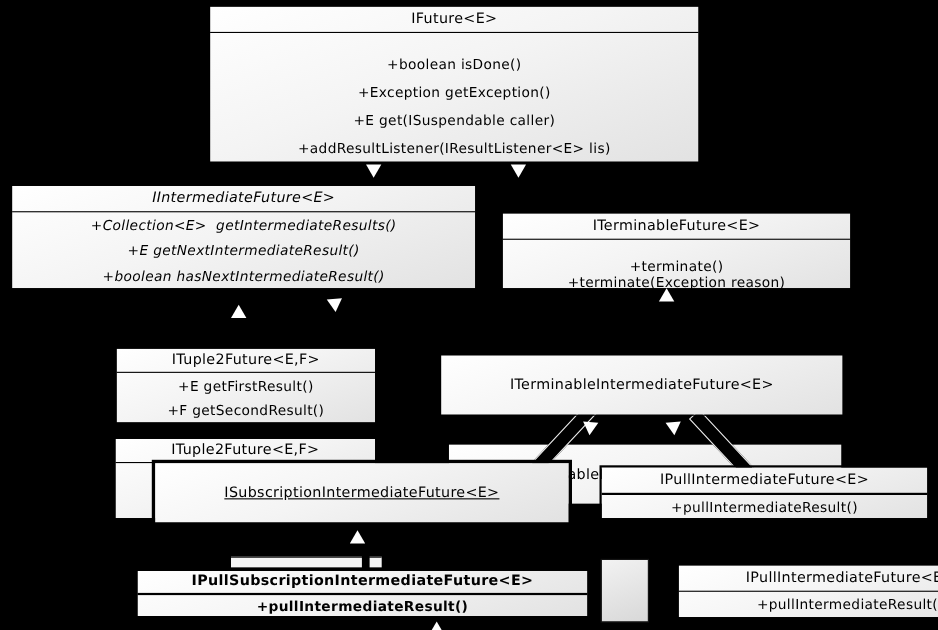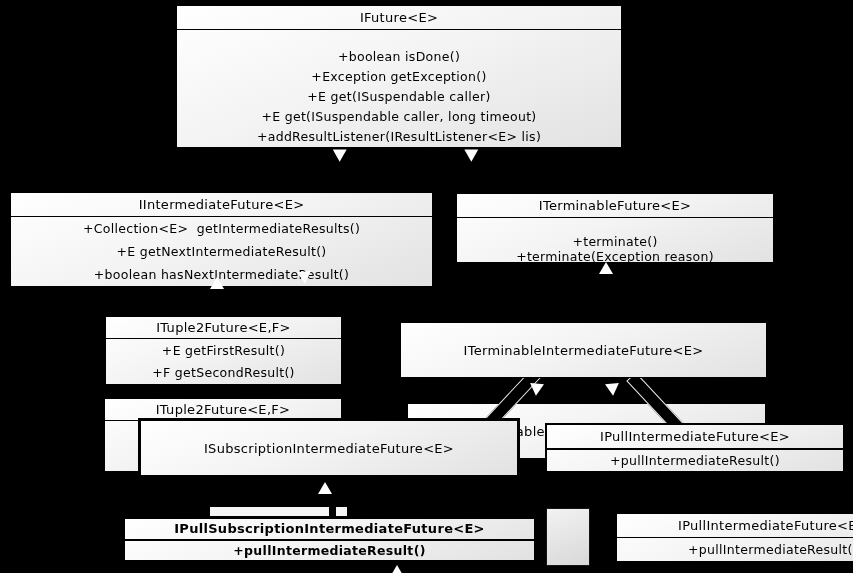--- a/index.html
+++ b/index.html
@@ -53,32 +53,31 @@
     <div class="title">ITerminableIntermediateFuture&lt;E&gt;</div>
   </div>
 
   <div class="shaft" style="left:458px;top:398px;width:98px;height:13px;transform:rotate(-47deg);"></div>
   <div class="shaft" style="left:618px;top:400px;width:82px;height:13px;transform:rotate(47deg);"></div>
 
   <div class="sliver" style="left:210px;top:506px;width:137px;height:10px;"></div>
   <div class="notch" style="left:329px;top:504px;width:7px;height:13px;"></div>
   <div class="grabox" style="left:546px;top:508px;width:44px;height:58px;"></div>
 
-  <div class="ubox" style="left:176px;top:5px;width:446px;height:143px;gap:16px;">
+  <div class="ubox" style="left:190px;top:5px;width:446px;height:143px;gap:16px;">
     <div class="title">IFuture&lt;E&gt;</div>
     <div class="body">
       <div class="m">+boolean isDone()</div>
       <div class="m">+Exception getException()</div>
       <div class="m">+E get(ISuspendable caller)</div>
-      <div class="m">+E get(ISuspendable caller, long timeout)</div>
       <div class="m">+addResultListener(IResultListener&lt;E&gt; lis)</div>
     </div>
   </div>
 
-  <div class="ubox" style="left:10px;top:192px;width:423px;height:95px;">
+  <div class="ubox" style="left:10px;top:168px;width:423px;height:95px;font-style:italic;">
     <div class="title">IIntermediateFuture&lt;E&gt;</div>
     <div class="body">
       <div class="m">+Collection&lt;E&gt;  getIntermediateResults()</div>
       <div class="m">+E getNextIntermediateResult()</div>
       <div class="m">+boolean hasNextIntermediateResult()</div>
     </div>
   </div>
 
   <div class="ubox" style="left:456px;top:193px;width:318px;height:70px;gap:16px;">
     <div class="title">ITerminableFuture&lt;E&gt;</div>
@@ -101,21 +100,21 @@
   </div>
 
   <div class="ubox" style="left:104px;top:398px;width:238px;height:74px;">
     <div class="title" style="height:21px;line-height:21px;">ITuple2Future&lt;E,F&gt;</div>
     <div class="body">
       <div class="m">+E getFirstResult()</div>
       <div class="m">+F getSecondResult()</div>
     </div>
   </div>
 
-  <div class="ubox title-only thick" style="left:138px;top:418px;width:382px;height:60px;">
+  <div class="ubox title-only thick" style="left:138px;top:418px;width:382px;height:60px;text-decoration:underline;">
     <div class="title">ISubscriptionIntermediateFuture&lt;E&gt;</div>
   </div>
 
   <div class="ubox med" style="left:545px;top:423px;width:300px;height:50px;">
     <div class="title">IPullIntermediateFuture&lt;E&gt;</div>
     <div class="body">
       <div class="m">+pullIntermediateResult()</div>
     </div>
   </div>
 

